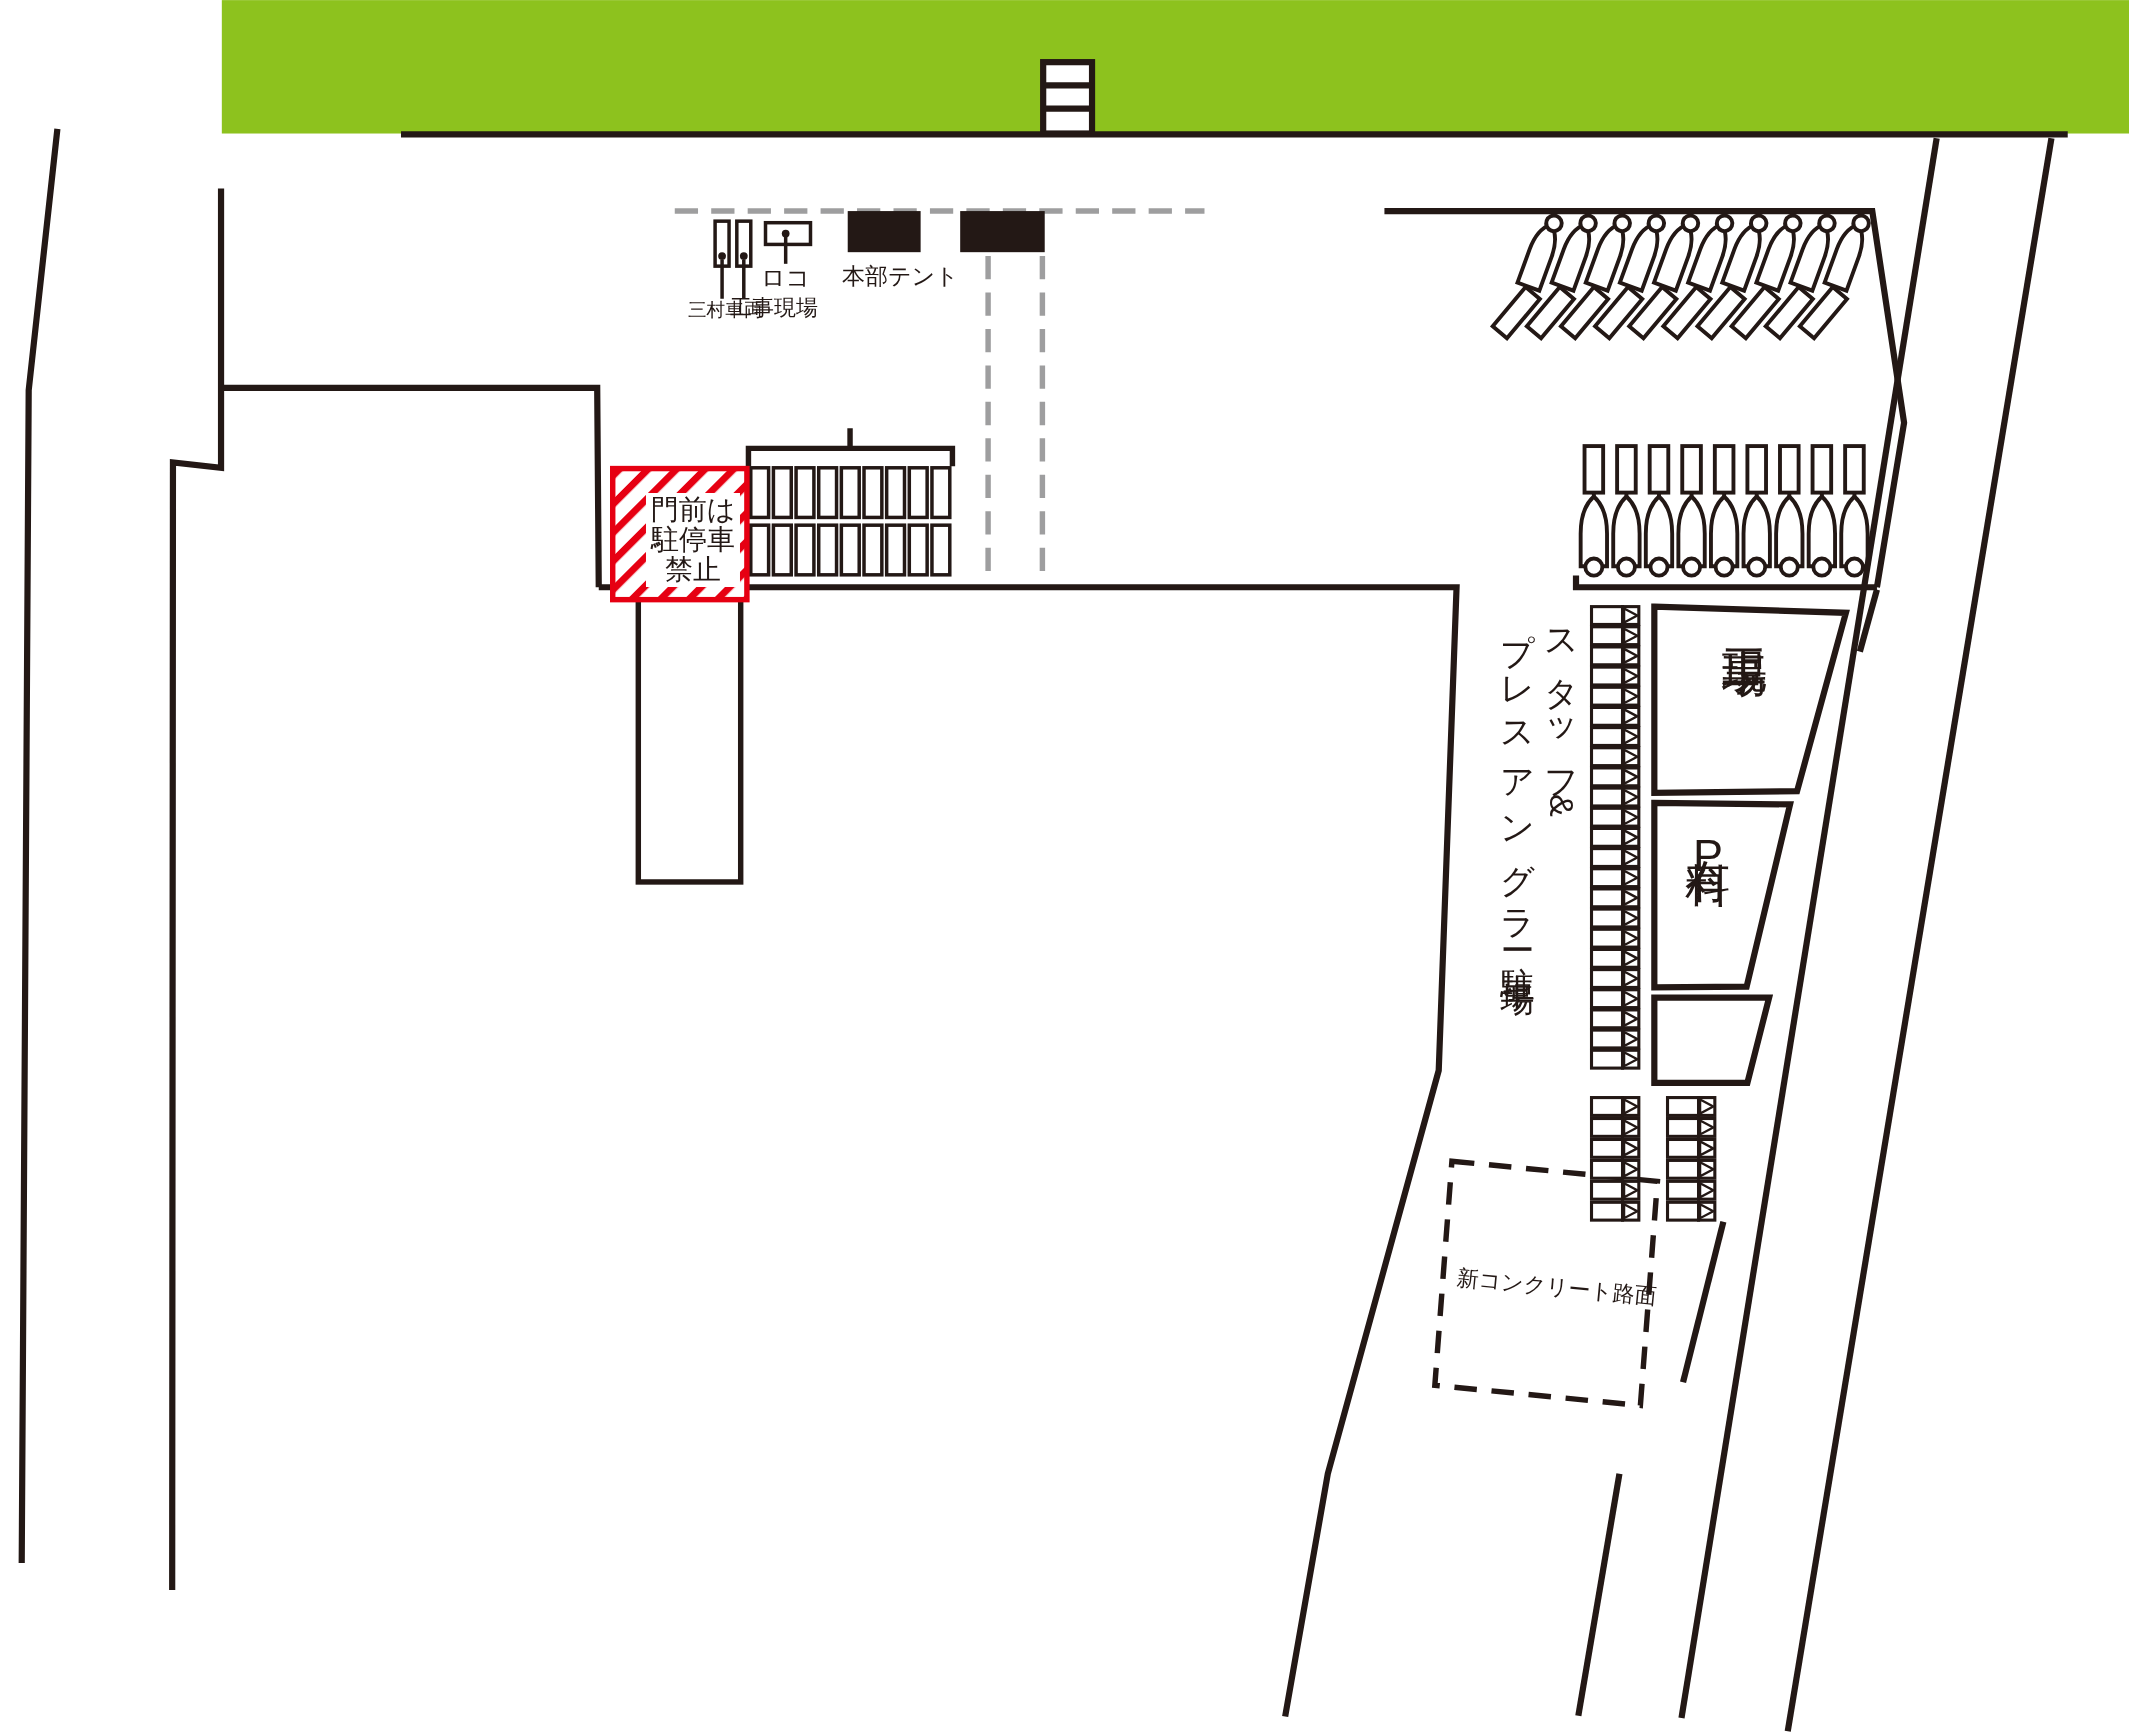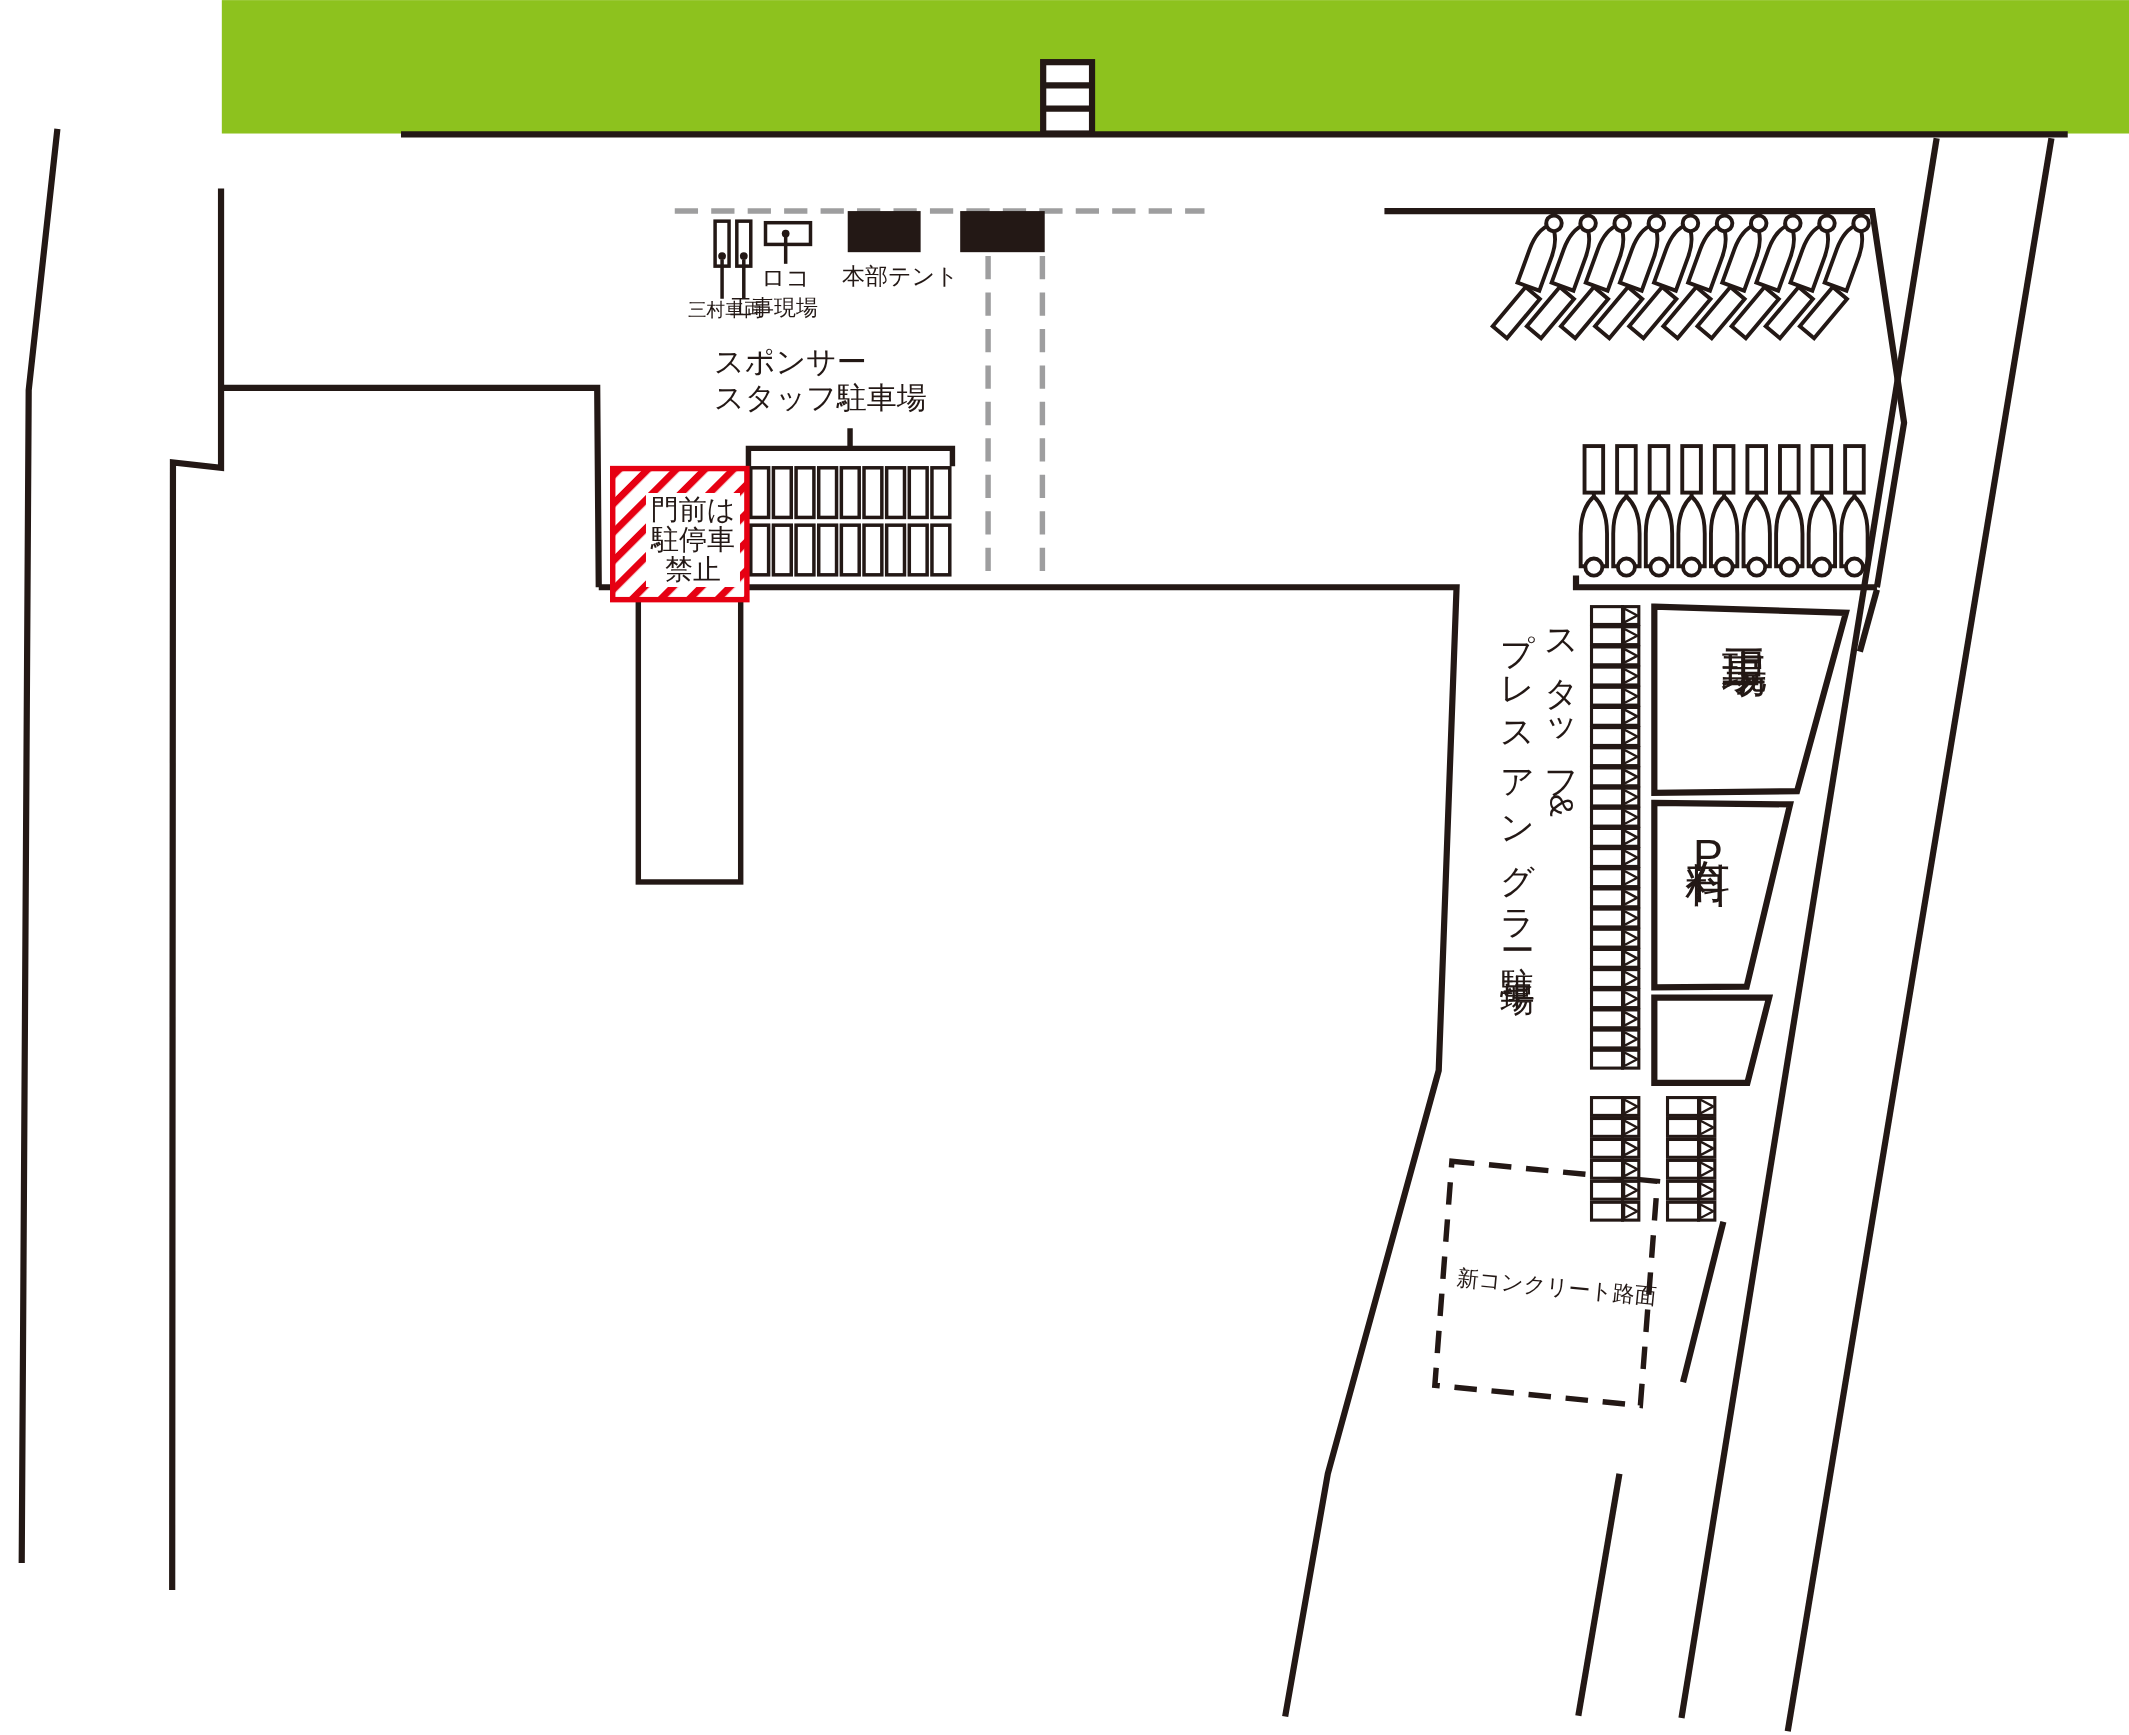--- a/index.html
+++ b/index.html
@@ -420,24 +420,20 @@
           <path d="M2192,1552.5 L2209,1561.5 L2192,1570.5 Z" fill="#fff" stroke="#231815" stroke-width="3"></path>
         </g>
       </g>
   </svg>
 
   <div class="label" style="left:659px;top:300px;font-size:18.6px;margin-left:29px;">三村車両</div>
   <div class="label" style="left:730px;top:296px;font-size:22px;">工事現場</div>
   <div class="label" style="left:761px;top:265px;font-size:24px;">ロコ</div>
   <div class="label" style="left:823px;top:264px;font-size:23px;margin-left:19px;">本部テント</div>
 
-  <div class="label" style="left:714px;top:344px;font-size:30px;line-height:1.2;">
-    <span style="display:block;">スポンサー</span>
-    <span style="display:block;">スタッフ駐車場</span>
-  </div>
 
   <div class="label warn-label" style="left:693px;top:493px;font-size:28px;line-height:1.08;">
     <span>門前は</span>
     <span>駐停車</span>
     <span>禁止</span>
   </div>
 
   <div class="label vtext staff-cols" style="left:1496px;top:607px;height:566px;font-size:34px;letter-spacing:7.8px;line-height:44px;">
     <span>スタッフ&amp;</span>
     <span>プレスアングラー駐車場</span>

